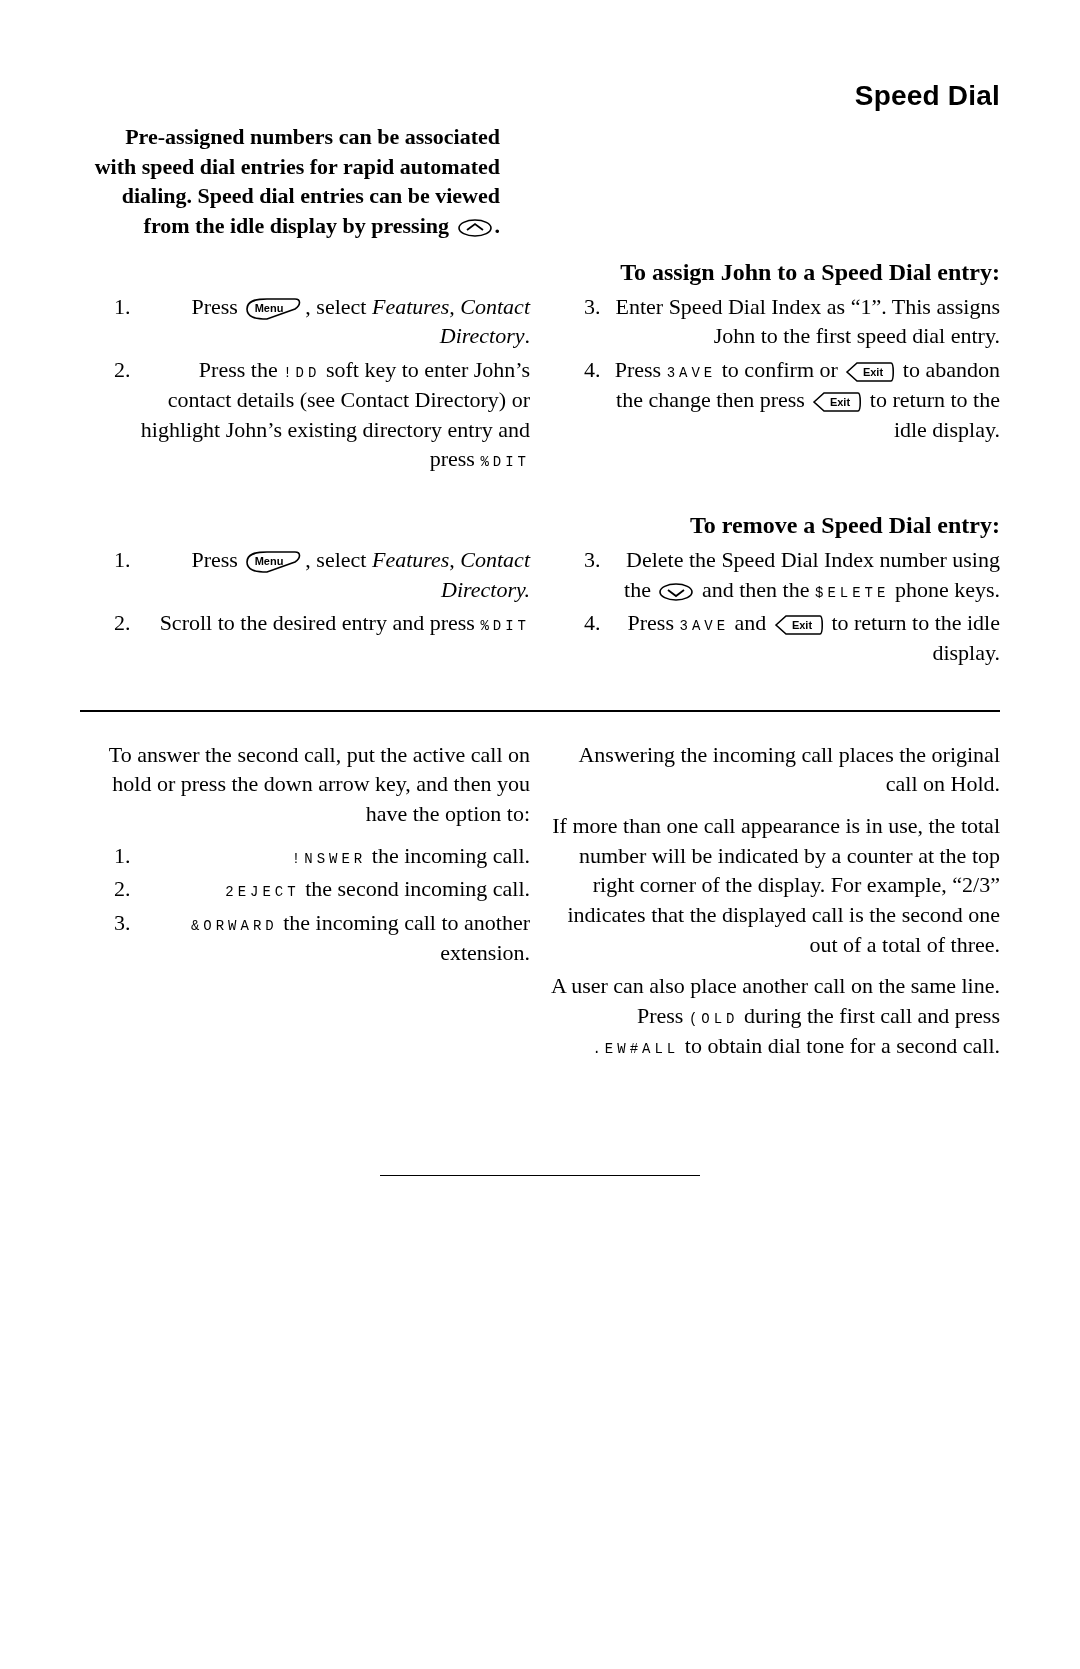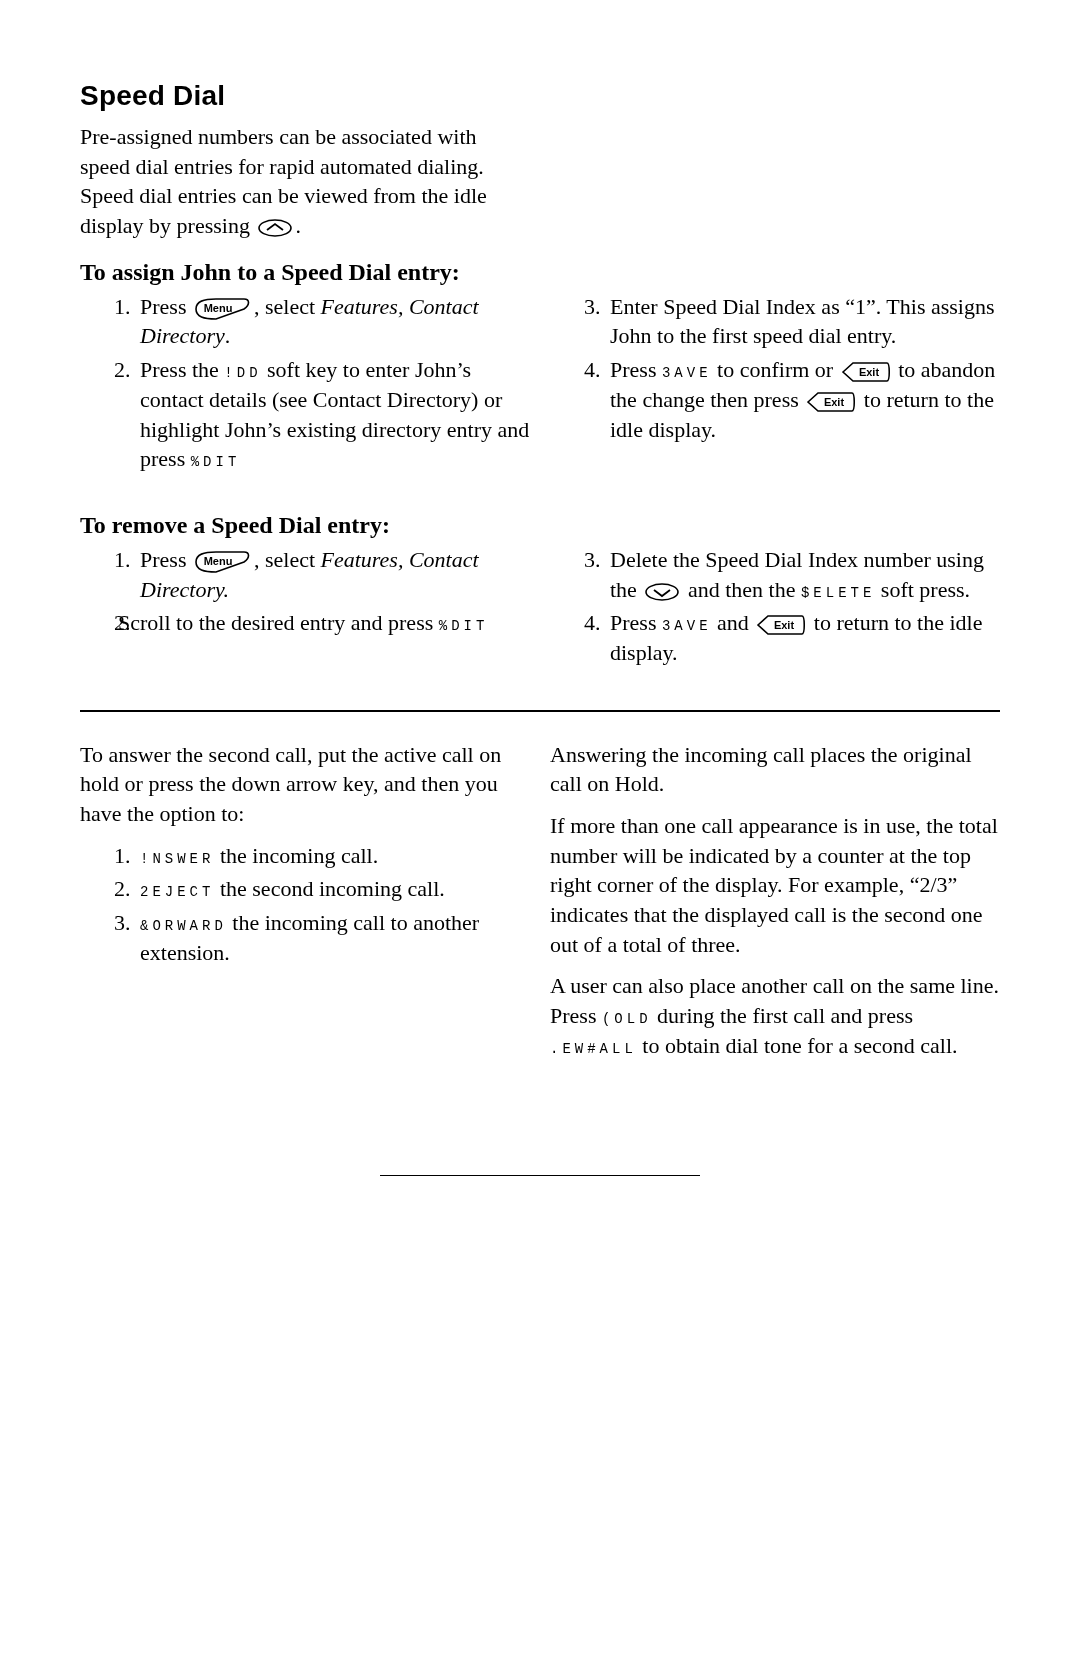--- a/index.html
+++ b/index.html
@@ -8,37 +8,39 @@
     background: #fff;
     font-family: "Times New Roman", Times, serif;
     color: #000;
   }
   .page {
     width: 1080px;
     height: 1246px;
     box-sizing: border-box;
     padding: 80px 80px 0 80px;
     position: relative;
+    text-align: right;
   }
   h2 {
     font-family: Arial, Helvetica, sans-serif;
     font-weight: 900;
     font-size: 28px;
     margin: 0 0 10px 0;
     letter-spacing: 0.2px;
   }
   p, li {
     font-size: 22px;
     line-height: 1.35;
   }
   p {
     margin: 0 0 12px 0;
   }
   .intro {
     max-width: 420px;
+    font-weight: bold;
   }
   .subhead {
     font-weight: bold;
     font-size: 24px;
     margin-top: 18px;
     margin-bottom: 6px;
   }
   .cols {
     display: flex;
     gap: 20px;
@@ -164,21 +166,21 @@
     </div>
     <div class="col">
       <ol start="3">
         <li>
           <span>Delete the Speed Dial Index number using the </span>
           <span class="btn-icon">
             <svg width="36" height="20" viewBox="0 0 36 20">
               <ellipse cx="18" cy="10" rx="16" ry="8" fill="none" stroke="#000" stroke-width="1.6"></ellipse>
               <path d="M10 8 L18 14 L26 8" fill="none" stroke="#000" stroke-width="1.8"></path>
             </svg>
-          </span><span> and then the </span><span class="softkey">$ELETE</span><span> soft press.</span>
+          </span><span> and then the </span><span class="softkey">$ELETE</span><span> phone keys.</span>
         </li>
         <li>
           <span>Press </span><span class="softkey">3AVE</span><span> and </span>
           <span class="btn-icon">
             <svg width="50" height="22" viewBox="0 0 50 22">
               <path d="M2 11 L12 2 L46 2 C49 2, 49 20, 46 20 L12 20 Z" fill="none" stroke="#000" stroke-width="1.6"></path>
               <text x="28" y="15" font-family="Arial" font-size="11" font-weight="bold" text-anchor="middle">Exit</text>
             </svg>
           </span><span> to return to the idle display.</span>
         </li>

